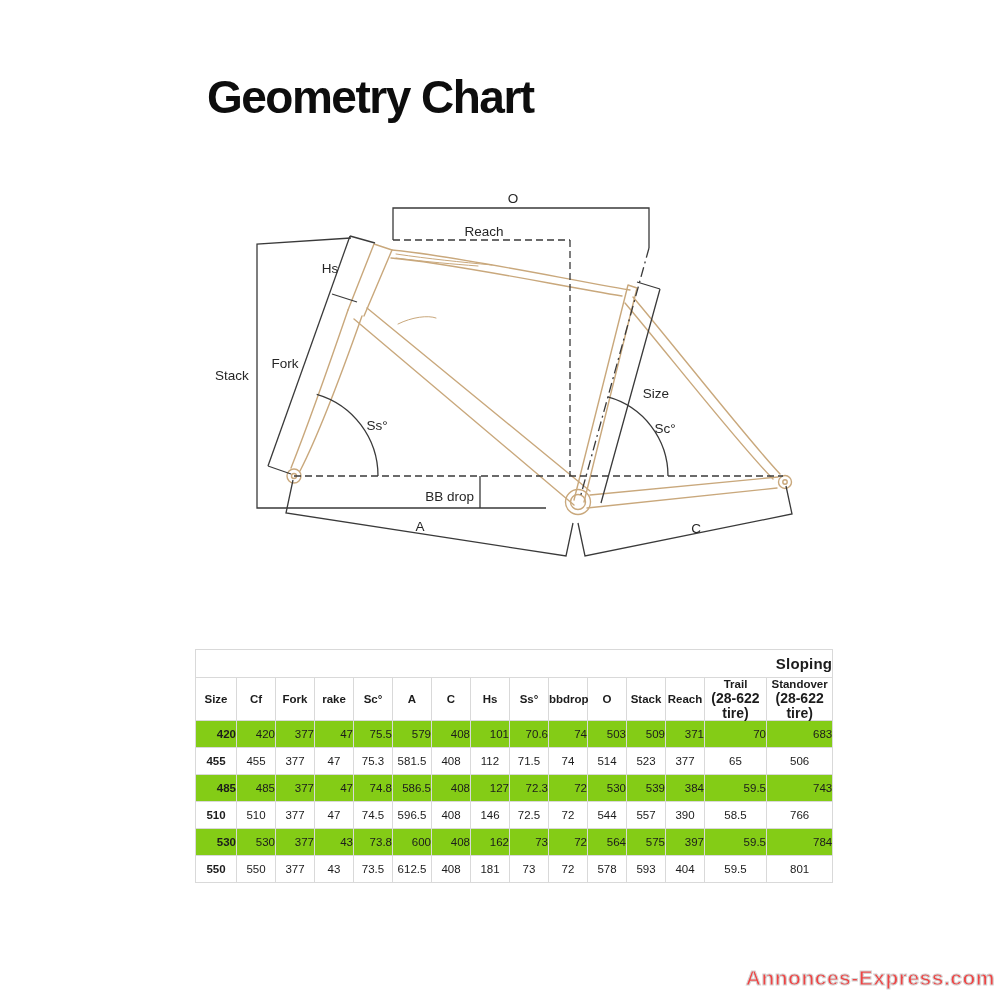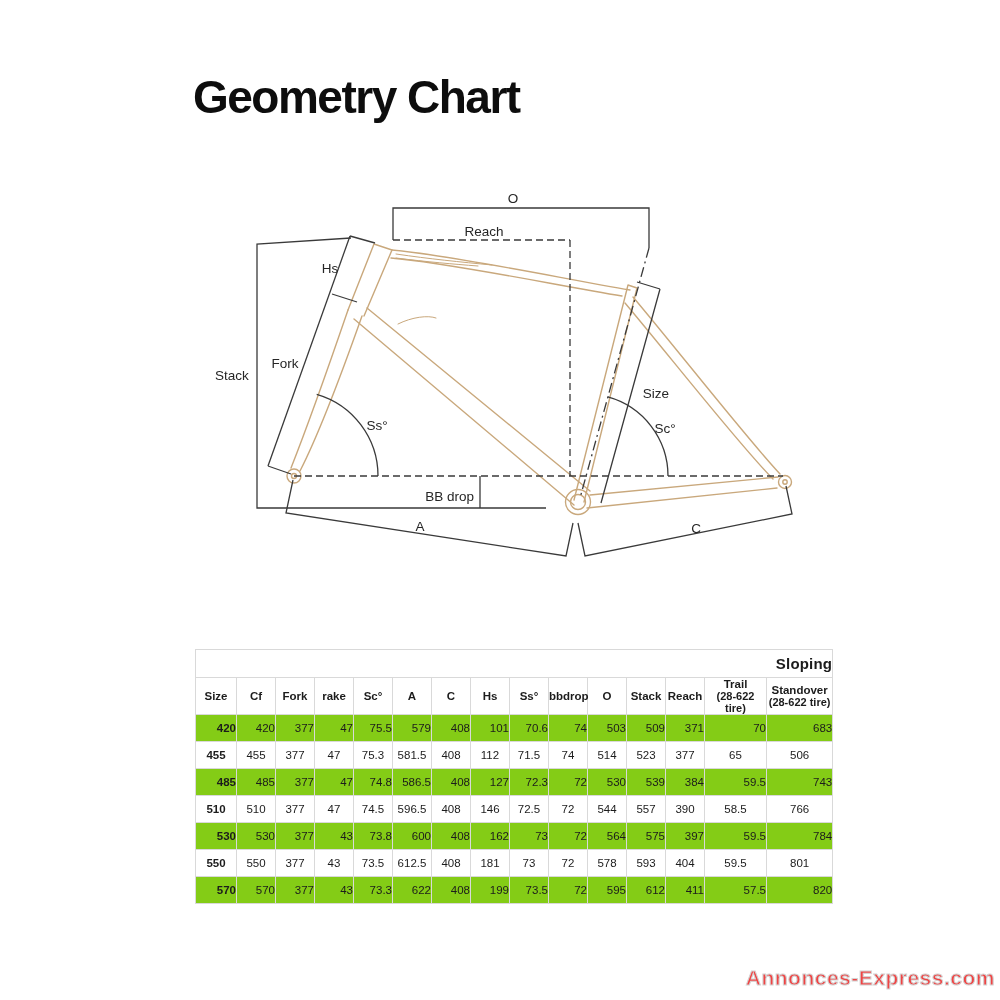--- a/index.html
+++ b/index.html
@@ -1,21 +1,21 @@
 <!DOCTYPE html>
 <html><head>
 <meta charset="utf-8">
 <style>
   html,body { margin:0; padding:0; }
   body {
     width:1000px; height:1000px; position:relative; background:#ffffff;
     font-family:"Liberation Sans", sans-serif; overflow:hidden;
   }
   .page-title {
-    position:absolute; left:193px; top:70px; margin:0;
+    position:absolute; left:207px; top:70px; margin:0;
     font-size:46px; font-weight:800; letter-spacing:-1.5px; color:#0d0d0d;
     font-family:"Liberation Sans", sans-serif;
   }
   .diagram-wrap { position:absolute; left:195px; top:185px; width:625px; height:385px; }
   .diagram-wrap svg { display:block; }
   svg text {
     font-family:"Liberation Sans", sans-serif;
     font-size:13.5px; fill:#262626;
   }
 
@@ -27,21 +27,21 @@
   .geo-table th, .geo-table td {
     border:1px solid #d9d9d9; text-align:center; vertical-align:middle;
     color:#1c1c1c; padding:0;
   }
   .geo-table .title-row th {
     height:27px; font-size:15px; font-weight:bold; background:#ffffff; letter-spacing:0.2px;text-align:right;
   }
   .geo-table .head-row th {
     height:30px; font-size:11.5px; font-weight:bold; background:#ffffff; line-height:1.05;
   }
-  .geo-table .head-row .col-sub { display:block; font-size:11px; font-weight:bold; margin-top:1px; }
+  .geo-table .head-row .col-sub { display:block; font-size:14px; font-weight:bold; margin-top:1px; }
   .geo-table tbody td { height:26px; font-size:11.5px; background:#ffffff; }
   .geo-table tbody tr.alt td { background:#84cc16;text-align:right; }
   .geo-table tbody td.size-cell { font-weight:bold; }
 
   .watermark {
     position:absolute; right:5px; top:966px;
     font-size:21px; font-weight:bold; letter-spacing:0.5px;
     color:#ef4444; -webkit-text-stroke:1px #d4d4d4;
     text-shadow:0 0 1px #e2e2e2;
   }
@@ -264,33 +264,16 @@
         <td>408</td>
         <td>181</td>
         <td>73</td>
         <td>72</td>
         <td>578</td>
         <td>593</td>
         <td>404</td>
         <td>59.5</td>
         <td>801</td>
       </tr>
-      <tr class="alt">
-        <td class="size-cell">570</td>
-        <td>570</td>
-        <td>377</td>
-        <td>43</td>
-        <td>73.3</td>
-        <td>622</td>
-        <td>408</td>
-        <td>199</td>
-        <td>73.5</td>
-        <td>72</td>
-        <td>595</td>
-        <td>612</td>
-        <td>411</td>
-        <td>57.5</td>
-        <td>820</td>
-      </tr>
     </tbody>
 </table>
 
 <div class="watermark">Annonces-Express.com</div>
 
 </body></html>

